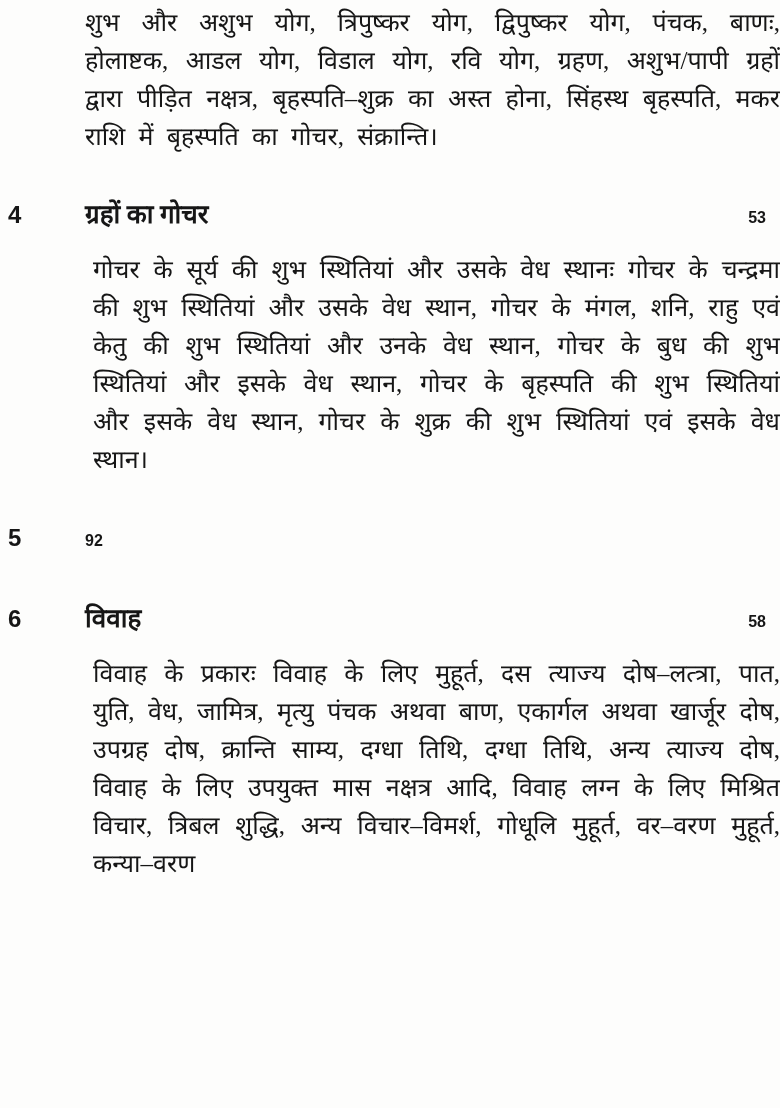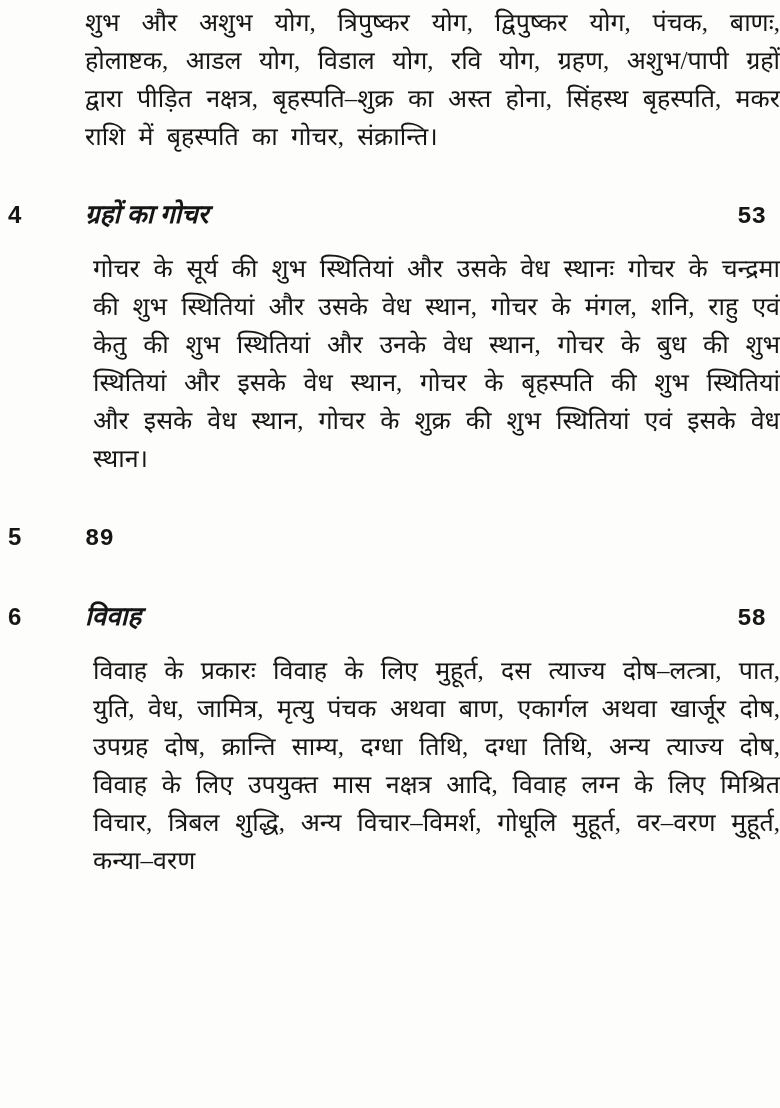--- a/index.html
+++ b/index.html
@@ -43,26 +43,25 @@
   .entry-number {
     box-sizing: border-box;
     width: 85px;
     padding-left: 8px;
     font-family: "Liberation Sans", "DejaVu Sans", sans-serif;
     font-size: 24px;
     flex: 0 0 auto;
   }
   .entry-title {
     flex: 1 1 auto;
-    font-style: italic;
   }
   .entry-page {
     flex: 0 0 auto;
-    font-family: Liberation Mono, monospace;
-    font-size: 24px;
+    font-family: Liberation Sans, sans-serif;
+    font-size: 16px;
   }
   .entry-desc {
     margin-top: 14px;
     margin-left: 8px;
   }
 </style>
 </head>
 <body>
 
 <div class="page">
@@ -74,21 +73,21 @@
       <span class="entry-number">4</span>
       <span class="entry-title">ग्रहों का गोचर</span>
       <span class="entry-page">53</span>
     </div>
     <p class="body-text entry-desc">गोचर के सूर्य की शुभ स्थितियां और उसके वेध स्थानः गोचर के चन्द्रमा की शुभ स्थितियां और उसके वेध स्थान, गोचर के मंगल, शनि, राहु एवं केतु की शुभ स्थितियां और उनके वेध स्थान, गोचर के बुध की शुभ स्थितियां और इसके वेध स्थान, गोचर के बृहस्पति की शुभ स्थितियां और इसके वेध स्थान, गोचर के शुक्र की शुभ स्थितियां एवं इसके वेध स्थान।</p>
   </div>
 
   <div class="entry">
     <div class="entry-header">
       <span class="entry-number">5</span>
-      <span class="entry-page">89</span>
+      <span class="entry-page">92</span>
     </div>
   </div>
 
   <div class="entry">
     <div class="entry-header">
       <span class="entry-number">6</span>
       <span class="entry-title">विवाह</span>
       <span class="entry-page">58</span>
     </div>
     <p class="body-text entry-desc">विवाह के प्रकारः विवाह के लिए मुहूर्त, दस त्याज्य दोष–लत्त्रा, पात, युति, वेध, जामित्र, मृत्यु पंचक अथवा बाण, एकार्गल अथवा खार्जूर दोष, उपग्रह दोष, क्रान्ति साम्य, दग्धा तिथि, दग्धा तिथि, अन्य त्याज्य दोष, विवाह के लिए उपयुक्त मास नक्षत्र आदि, विवाह लग्न के लिए मिश्रित विचार, त्रिबल शुद्धि, अन्य विचार–विमर्श, गोधूलि मुहूर्त, वर–वरण मुहूर्त, कन्या–वरण</p>

